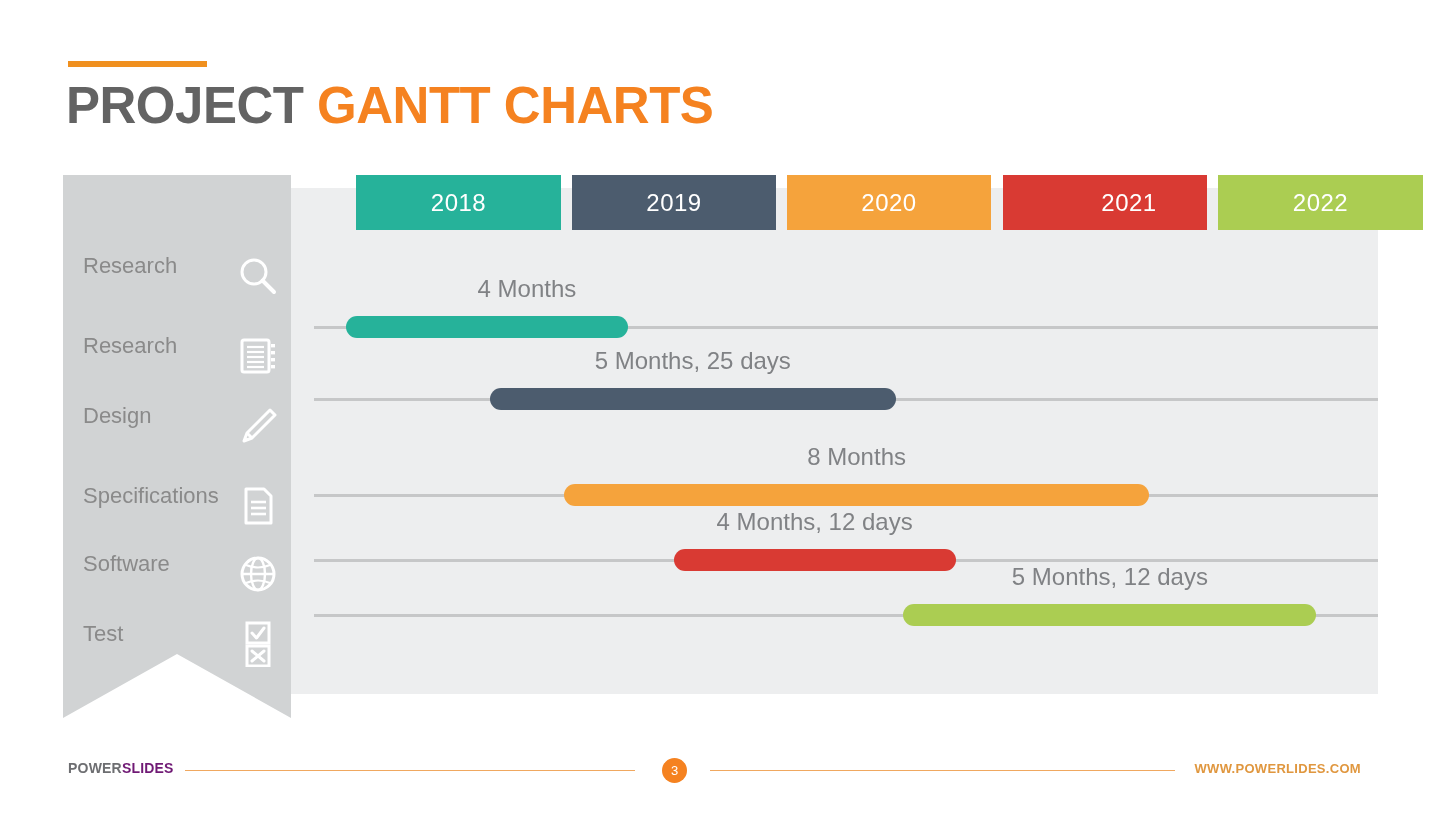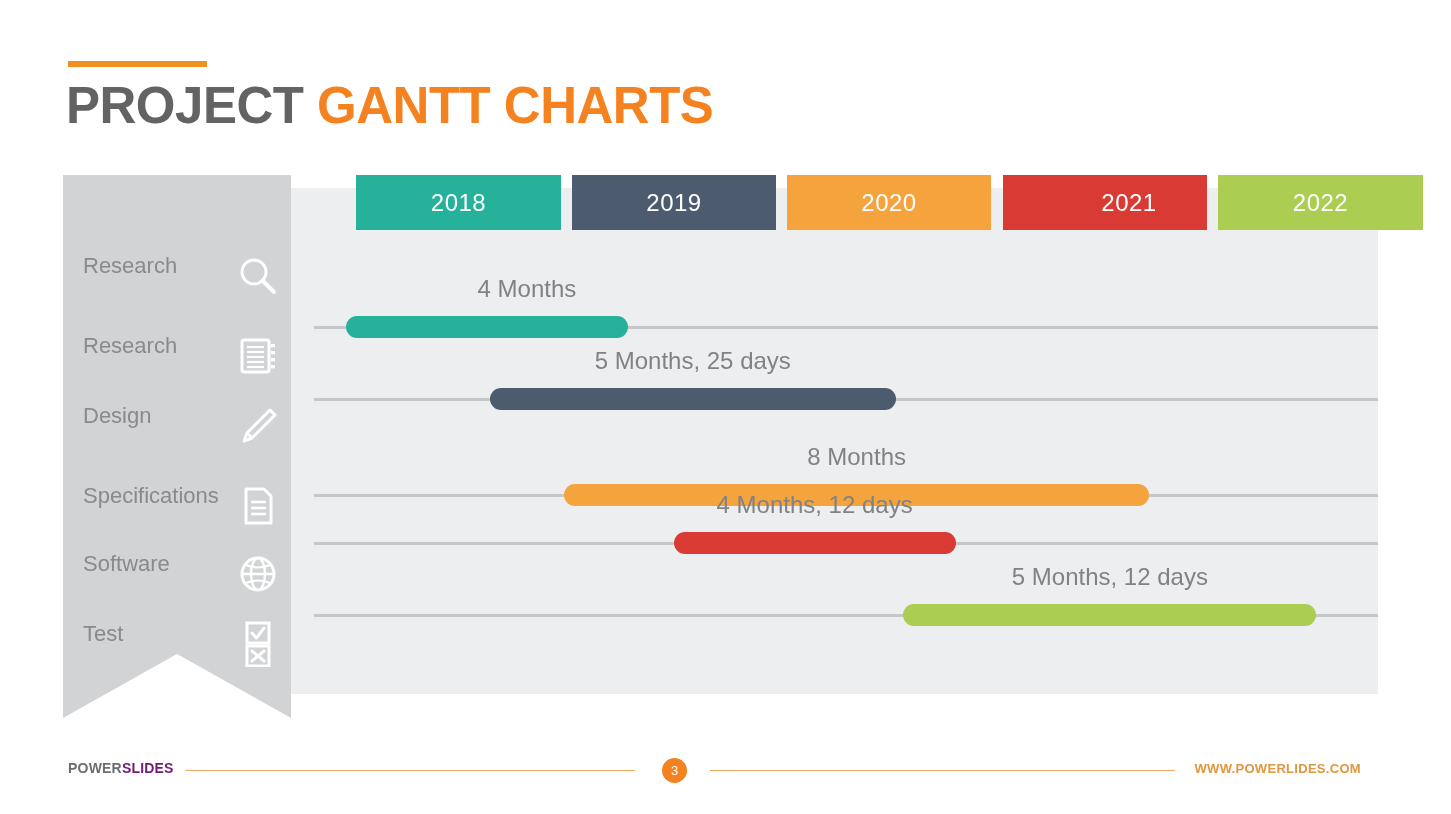--- a/index.html
+++ b/index.html
@@ -207,21 +207,21 @@
         <div class="row" style="top: 159px;">
           <div class="gridline"></div>
           <div class="bar" style="left: 198.56px; width: 406.448px; background: rgb(76, 92, 110);"></div>
           <div class="bar-label" style="left: 401.784px;">5 Months, 25 days</div>
         </div>
         <div class="row" style="top: 231px; margin-top: 24px;">
           <div class="gridline"></div>
           <div class="bar" style="left: 273.04px; width: 585.2px; background: rgb(245, 163, 60);"></div>
           <div class="bar-label" style="left: 565.64px;">8 Months</div>
         </div>
-        <div class="row" style="top: 303px; padding-left: 41px;">
+        <div class="row" style="top: 320px; padding-left: 41px;">
           <div class="gridline"></div>
           <div class="bar" style="left: 382.632px; width: 281.96px; background: rgb(217, 58, 51);"></div>
           <div class="bar-label" style="left: 523.612px;">4 Months, 12 days</div>
         </div>
         <div class="row" style="top: 375px;">
           <div class="gridline"></div>
           <div class="bar" style="left: 612.456px; width: 412.832px; background: rgb(171, 205, 82);"></div>
           <div class="bar-label" style="left: 818.872px;">5 Months, 12 days</div>
         </div>
       </div>

